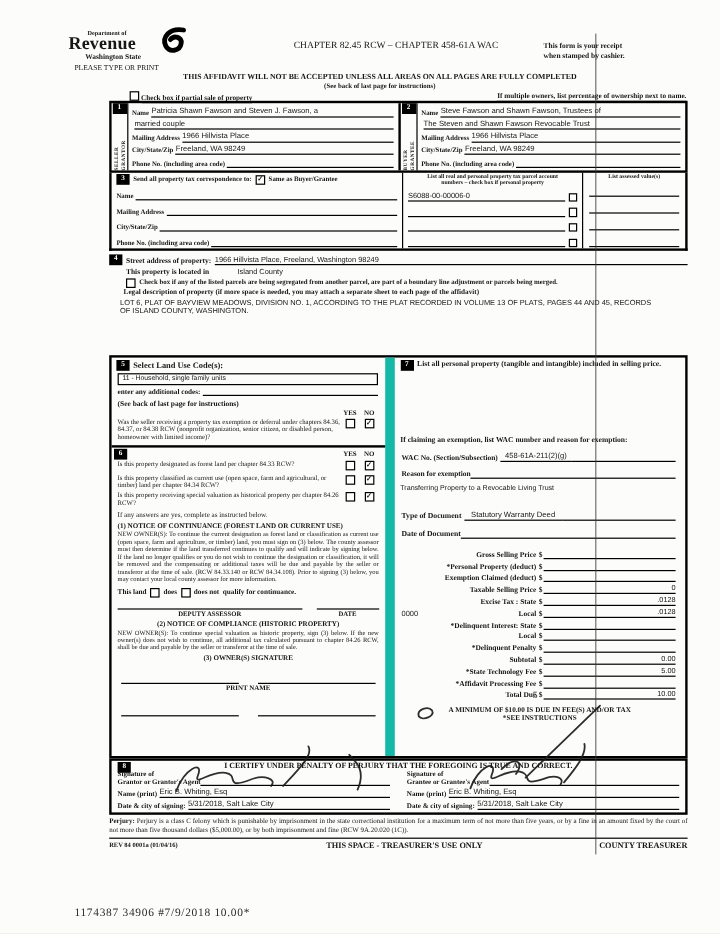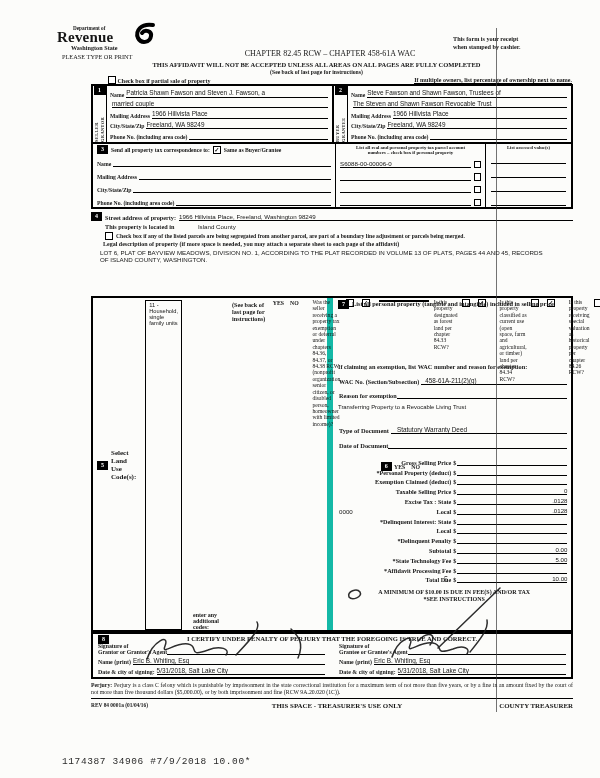--- a/index.html
+++ b/index.html
@@ -14,21 +14,21 @@
       line-height:9px;text-align:center;font-weight:bold;flex:none;}
   
   #logo{top:25px;left:57px;width:130px;}
   #logo .dept{font-size:5.2px;font-weight:bold;margin-left:16px;}
   #logo .rev{font-size:15px;font-weight:bold;letter-spacing:.2px;line-height:13px;}
   #logo .st{font-size:6.2px;font-weight:bold;margin-left:14px;}
   #logo svg{position:absolute;left:72px;top:-4px;}
   #please-type{top:53px;left:62px;font-size:6.3px;}
   #title-block{top:31px;left:185px;width:290px;text-align:center;}
   #title-block .t1{font-size:12.2px;font-weight:bold;letter-spacing:.3px;}
-  #title-block .t2{font-size:8px;margin-top:18px;}
+  #title-block .t2{font-size:8px;margin-top:2px;}
   #receipt{top:35px;left:453px;width:115px;font-size:6.2px;font-weight:bold;line-height:7.5px;}
   #warning{top:61px;left:60px;width:513px;text-align:center;font-weight:bold;font-size:6.5px;}
   #warning-sub{top:69px;left:60px;width:513px;text-align:center;font-weight:bold;font-size:5.7px;}
   #partial-row{top:76px;left:108px;width:464px;display:flex;justify-content:space-between;
       font-size:6px;font-weight:bold;align-items:flex-end;}
   #partial-row .u{border-bottom:.8px solid #000;}
   
   #parties{top:84px;left:91px;width:482px;height:60px;border:2px solid #000;display:flex;box-sizing:border-box;}
   .party{width:50%;display:flex;box-sizing:border-box;}
   .party.right{border-left:2px solid #000;}
@@ -54,21 +54,21 @@
   
   #street-row{top:212px;left:91px;width:482px;display:flex;align-items:flex-end;font-size:6.2px;}
   #street-row .sv{flex:1;border-bottom:.9px solid #000;margin-left:3px;}
   #located-row{top:223px;left:105px;font-size:6.2px;}
   #located-row .lv{margin-left:22px;}
   #seg-row{top:232px;left:105px;font-size:5.7px;display:flex;gap:3px;align-items:center;}
   #legal-label{top:241px;left:103px;font-size:6px;font-weight:bold;}
   #legal-text{top:249px;left:100px;width:445px;font-family:"Liberation Sans",sans-serif;font-size:6.2px;line-height:7.4px;}
   
   #main{top:296px;left:91px;width:482px;height:336px;border:2px solid #000;display:flex;box-sizing:border-box;}
-  .m-left{width:240px;border-right:6px solid #14b8a6;display:flex;flex-direction:row;box-sizing:border-box;}
+  .m-left{width:240px;border-right:8px solid #14b8a6;display:flex;flex-direction:column;box-sizing:border-box;}
   .m-right{flex:1;display:flex;flex-direction:column;box-sizing:border-box;}
   .lu-head{display:flex;align-items:center;gap:3px;padding:2px 4px 0;font-size:7px;font-weight:bold;}
   .lu-select{border:1.2px solid #000;margin:2px 6px 0 5px;padding:1px 3px;font-family:"Liberation Sans",sans-serif;font-size:5.7px;}
   .lu-add{display:flex;margin:3px 6px 0 5px;font-size:6px;font-weight:bold;align-items:flex-end;}
   .lu-add .tail{flex:1;border-bottom:.9px solid #000;margin-left:2px;}
   .lu-instr{margin:3px 5px 0;font-size:6.2px;font-weight:bold;}
   .yesno{display:flex;justify-content:flex-end;padding-right:5px;font-size:5.8px;font-weight:bold;margin-top:2px;}
   .yesno span{width:16px;text-align:center;}
   .q-row{display:flex;padding:1px 5px 1px 5px;font-size:5.6px;line-height:6.4px;}
   .q-row .qt{flex:1;}
@@ -120,21 +120,21 @@
   .sig-line{flex:1;border-bottom:.9px solid #000;height:11px;}
   .np-row,.dt-row{display:flex;align-items:flex-end;margin-top:1.5px;font-size:5.9px;font-weight:bold;}
   .np-row .fv,.dt-row .fv{flex:1;border-bottom:.9px solid #000;font-family:"Liberation Sans",sans-serif;
       font-weight:normal;font-size:6.4px;margin-left:2px;line-height:7.5px;}
   #perjury{top:682px;left:91px;width:482px;font-size:5.8px;line-height:6.8px;text-align:justify;}
   #footrule{top:698px;left:91px;width:482px;border-top:1.2px solid #000;}
   #footer-row{top:702px;left:91px;width:482px;display:flex;align-items:flex-start;}
   #footer-row .rev{font-size:5.4px;font-weight:bold;width:130px;}
   #footer-row .space{flex:1;text-align:center;font-size:6.9px;font-weight:bold;}
   #footer-row .county{width:120px;text-align:right;font-size:6.9px;font-weight:bold;}
-  #stamp{top:756px;left:62px;font-family:Liberation Mono, monospace;font-size:9.5px;color:#2b2b2b;letter-spacing:.6px;}
+  #stamp{top:756px;left:62px;font-family:Liberation Serif, serif;font-size:9.5px;color:#2b2b2b;letter-spacing:.6px;}
   #scanline{top:28px;left:496px;width:1px;height:684px;background:rgba(55,55,55,.7);}
   #ink{top:0;left:0;pointer-events:none;}
 </style>
 </head>
 <body>
 
 <div class="page">
 
   <div class="abs" id="logo">
     <div class="dept">Department of</div>

